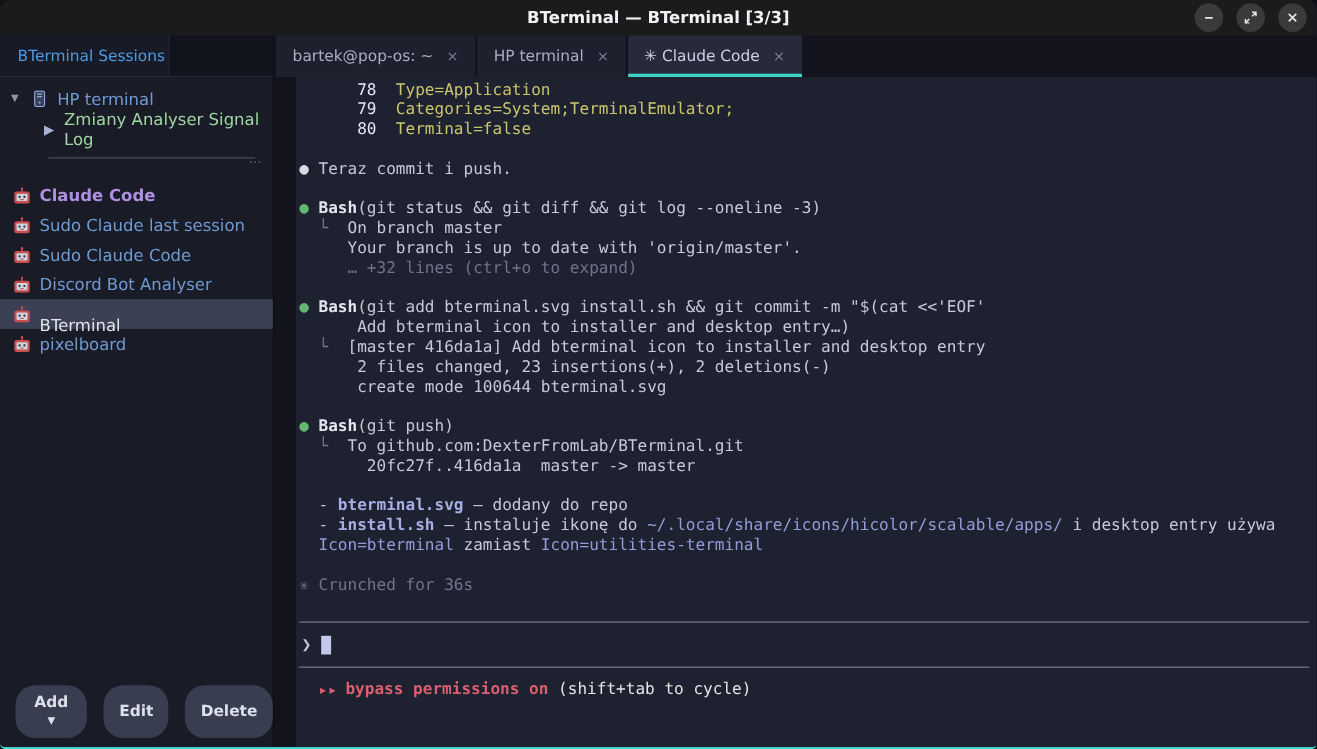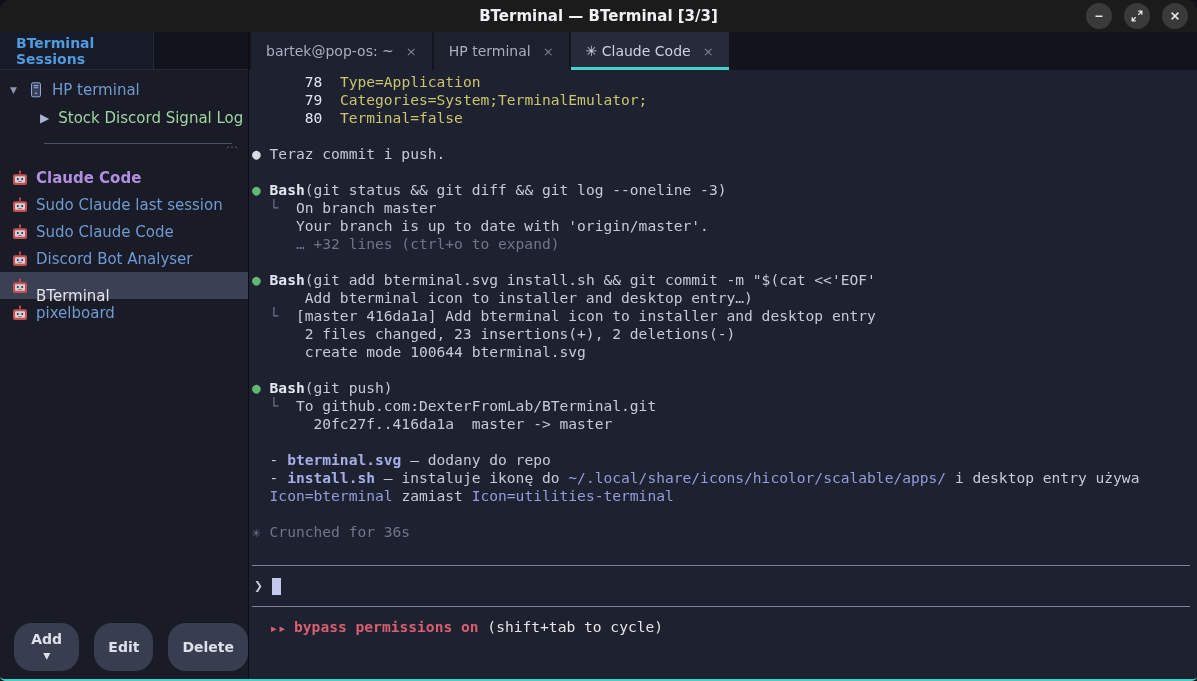--- a/index.html
+++ b/index.html
@@ -13,21 +13,21 @@
   .controls { position:absolute; right:9px; top:3px; display:flex; gap:12px; }
   .ctrl { width:26px; height:26px; border-radius:50%; background:#3a3a3a; border:none; display:flex; align-items:center; justify-content:center; cursor:pointer; padding:0; }
 
   
   .main { flex:1; display:flex; min-height:0; }
 
   
   .sidebar { flex:0 0 249px; background:#191b27; border-right:1px solid #0c0d14; display:flex; flex-direction:column; position:relative; }
   .sidebar-header { flex:0 0 38px; background:#11131d; border-bottom:1px solid #262a38; display:flex; align-items:stretch; }
   .header-tab { width:154px; background:#171a27; border-right:1px solid #262a38; display:flex; align-items:center; padding-left:16px; }
-  .header-tab span { font-weight:bold; font-size:14px; color:#4f9be0; }
+  .header-tab span { font-weight:normal; font-size:14px; color:#4f9be0; }
   .tree { padding-top:6px; }
   .tree-row { height:28px; display:flex; align-items:center; padding-left:10px; gap:9px; cursor:pointer; }
   .tree-arrow { color:#8e97b0; font-size:9px; width:10px; }
   .tree-label { color:#6f9ad2; font-size:15px; }
   .tree-child { padding-left:40px; }
   .play-glyph { color:#aab4d8; font-size:12px; }
   .log-label { color:#9fd6a2; font-size:15px; }
   .divider-row { position:relative; height:12px; margin:8px 0 4px; }
   .divider-line { position:absolute; left:44px; right:16px; top:3px; border-top:1px solid #4d5266; }
   .divider-dots { position:absolute; right:9px; top:-3px; color:#5b6076; font-size:12px; letter-spacing:1px; }
@@ -42,21 +42,21 @@
 
   
   .content { flex:1; display:flex; flex-direction:column; min-width:0; background:#12131c; }
   .tabbar { flex:0 0 38px; background:#12131c; display:flex; align-items:stretch; gap:2px; padding-left:2px; }
   .tab { display:flex; align-items:center; gap:12px; padding:0 15px; background:#1d202d; color:#a9afc1; font-size:14px; position:relative; cursor:pointer; white-space:nowrap; }
   .tab.active { background:#262a3a; color:#ccd2e3; }
   .tab.active::after { content:""; position:absolute; left:0; right:0; bottom:0; height:3px; background:#41d2c8; }
   .tab-close { color:#7d8497; font-size:13px; }
 
   
-  .terminal { flex:1; background:#1e2130; padding:3px 0 0 3px; font-family:"DejaVu Sans Mono", monospace; font-size:14.6px; line-height:18px; overflow:hidden; }
+  .terminal { flex:1; background:#1e2130; padding:3px 0 0 3px; font-family:"DejaVu Sans Mono", monospace; font-size:14.6px; line-height:18px; overflow:hidden;margin-left:20px; }
   .tl { white-space:pre; height:18px; }
   .c-num      { color:#e4e7ef; }
   .c-yellow   { color:#cbc56d; }
   .c-text     { color:#c6cad7; }
   .c-dim      { color:#70758c; }
   .c-green    { color:#62b873; }
   .c-white    { color:#d8dbe4; }
   .c-bold     { color:#e3e6ee; font-weight:bold; }
   .c-peri     { color:#939dd9; }
   .c-peribold { color:#a6aee6; font-weight:bold; }
@@ -112,21 +112,21 @@
           <svg width="14" height="16" viewBox="0 0 14 16">
             <rect x="2.5" y="0.8" width="9" height="14" rx="1.5" fill="#39415a" stroke="#8fa8d8" stroke-width="1"></rect>
             <line x1="4.7" y1="3.6" x2="9.3" y2="3.6" stroke="#8fa8d8" stroke-width="1.1"></line>
             <line x1="4.7" y1="5.8" x2="9.3" y2="5.8" stroke="#8fa8d8" stroke-width="1.1"></line>
             <circle cx="7" cy="11.2" r="1" fill="#8fa8d8"></circle>
           </svg>
           <span class="tree-label">HP terminal</span>
         </div>
         <div class="tree-row tree-child">
           <span class="play-glyph">▶</span>
-          <span class="log-label">Stock Discord Signal Log</span>
+          <span class="log-label">Zmiany Analyser Signal Log</span>
         </div>
       </div>
 
       <div class="divider-row">
         <div class="divider-line"></div>
         <span class="divider-dots">…</span>
       </div>
 
       <div class="sessions" id="sessions">
           <div class="session-row accent">

